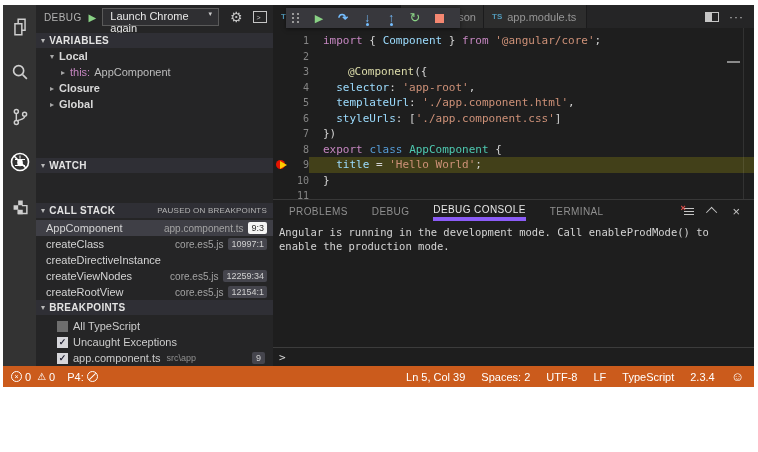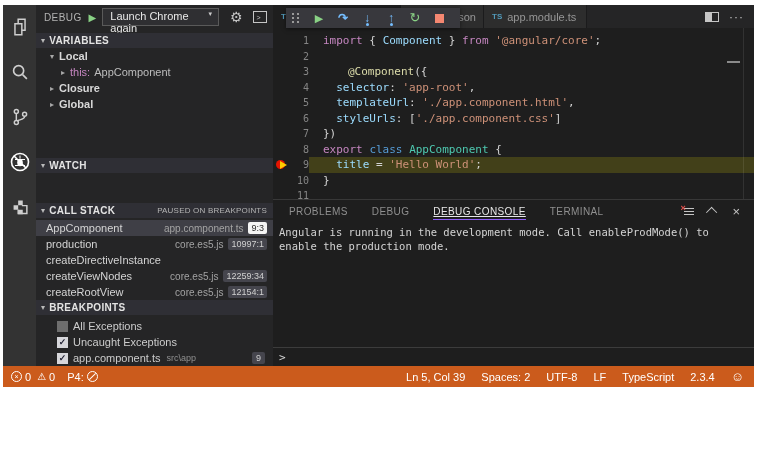--- a/index.html
+++ b/index.html
@@ -107,21 +107,21 @@
   .code-line.active .code-text { background:rgba(253,241,0,.16); }
   .tok-kw{color:#c586c0;} .tok-id{color:#9cdcfe;} .tok-str{color:#ce9178;} .tok-dec{color:#dcdcaa;margin-left:25px;}
   .tok-cls{color:#569cd6;} .tok-type{color:#4ec9b0;} .tok-pl{color:#d4d4d4;}
   .overview-ruler { position:absolute; right:10px; top:0; bottom:0; width:1px; background:rgba(255,255,255,.09); }
   .ruler-mark { position:absolute; right:4px; top:33px; width:13px; height:2px; background:#8a8a8a; }
 
   
   .panel { flex:1; background:#1e1e1e; border-top:1px solid #383838; display:flex; flex-direction:column; min-height:0; }
   .panel-tabs { height:22px; display:flex; align-items:center; padding-left:16px; gap:24px; flex:none; }
   .panel-tab { font-size:10px; letter-spacing:.4px; color:#8f8f8f; cursor:pointer; padding:3px 0 2px; }
-  .panel-tab.active { color:#e7e7e7; border-bottom:1px solid #8b5cf6;text-decoration:underline; }
+  .panel-tab.active { color:#e7e7e7; border-bottom:4px solid #8b5cf6; }
   .panel-actions { margin-left:auto; display:flex; align-items:center; gap:15px; padding-right:14px; }
   .clear-icon { position:relative; width:12px; height:11px; cursor:pointer; }
   .clear-icon i { position:absolute; left:2px; right:0; height:1.5px; background:#c5c5c5; }
   .clear-icon i:nth-child(1){top:2px;} .clear-icon i:nth-child(2){top:5px;} .clear-icon i:nth-child(3){top:8px;}
   .clear-icon b { position:absolute; left:-2px; top:-3px; color:#e2504c; font-size:9px; font-weight:bold; }
   .chevron-up { width:8px; height:8px; border-left:1.5px solid #c5c5c5; border-top:1.5px solid #c5c5c5;
     transform:rotate(45deg) translateY(2px); cursor:pointer; }
   .panel-close { color:#c5c5c5; font-size:13px; line-height:1; cursor:pointer; }
   .console-output { font-family:"DejaVu Sans Mono", monospace; font-size:10.5px; line-height:14px;
     color:#d4d4d4; padding:3px 4px 0 6px; white-space:pre-wrap; }
@@ -240,21 +240,21 @@
           <span>CALL STACK</span>
           <span class="right-note">PAUSED ON BREAKPOINTS</span>
         </div>
         <div class="stack-rows">
           <div class="stack-row selected">
             <span class="stack-name">AppComponent</span>
             <span class="stack-file">app.component.ts</span>
             <span class="stack-badge">9:3</span>
           </div>
           <div class="stack-row">
-            <span class="stack-name">production</span>
+            <span class="stack-name">createClass</span>
             <span class="stack-file">core.es5.js</span>
             <span class="stack-badge">10997:1</span>
           </div>
           <div class="stack-row">
             <span class="stack-name">createDirectiveInstance</span>
           </div>
           <div class="stack-row">
             <span class="stack-name">createViewNodes</span>
             <span class="stack-file">core.es5.js</span>
             <span class="stack-badge">12259:34</span>
@@ -268,21 +268,21 @@
       </div>
 
       <div class="bp-block">
         <div class="section-header">
           <span class="twisty">▾</span>
           <span>BREAKPOINTS</span>
         </div>
         <div class="bp-rows">
           <div class="bp-row">
             <span class="checkbox unchecked"></span>
-            <span class="bp-label">All Exceptions</span>
+            <span class="bp-label">All TypeScript</span>
           </div>
           <div class="bp-row">
             <span class="checkbox checked">✓</span>
             <span class="bp-label">Uncaught Exceptions</span>
           </div>
           <div class="bp-row">
             <span class="checkbox checked">✓</span>
             <span class="bp-label">app.component.ts</span>
             <span class="bp-detail">src\app</span>
             <span class="bp-badge">9</span>

